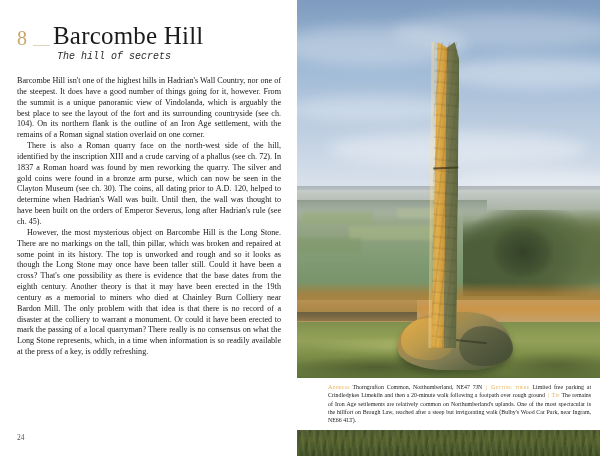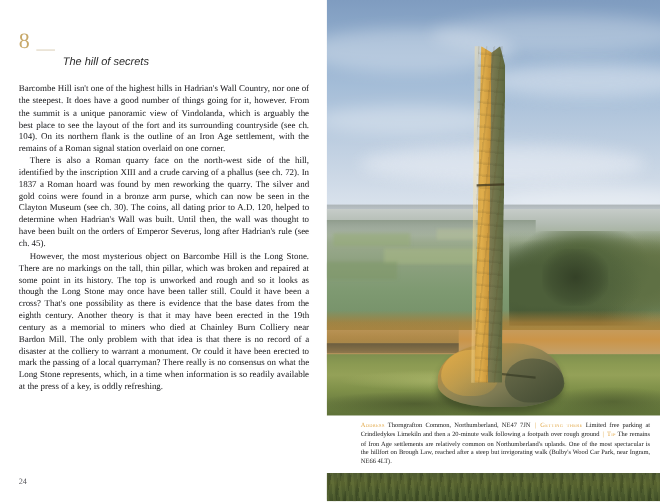--- a/index.html
+++ b/index.html
@@ -59,21 +59,21 @@
     letter-spacing: 0.2px;
     white-space: nowrap;
   }
   .chapter-sub {
     position: absolute;
     left: 40px;
     top: 25px;
     font-size: 10px;
     font-style: italic;
     color: #2a2a2a;
-    font-family: Liberation Sans, sans-serif;
+    font-family: Liberation Mono, monospace;
     white-space: nowrap;
   }
 
   .body-col {
     position: absolute;
     left: 17px;
     top: 76px;
     width: 264px;
   }
   .body-col p {
@@ -388,20 +388,21 @@
 </head>
 <body>
 
 <div class="spread">
 
   <div class="page-left">
 
     <div class="chapter-head">
       <div class="chapter-num">8</div>
       <div class="chapter-rule"></div>
+      <div class="chapter-title">Barcombe Hill</div>
       <div class="chapter-sub">The hill of secrets</div>
     </div>
 
     <div class="body-col">
       <p>Barcombe Hill isn't one of the highest hills in Hadrian's Wall Country, nor one of the steepest. It does have a good number of things going for it, however. From the summit is a unique panoramic view of Vindolanda, which is arguably the best place to see the layout of the fort and its surrounding countryside (see ch. 104). On its northern flank is the outline of an Iron Age settlement, with the remains of a Roman signal station overlaid on one corner.</p>
       <p>There is also a Roman quarry face on the north-west side of the hill, identified by the inscription XIII and a crude carving of a phallus (see ch. 72). In 1837 a Roman hoard was found by men reworking the quarry. The silver and gold coins were found in a bronze arm purse, which can now be seen in the Clayton Museum (see ch. 30). The coins, all dating prior to A.D. 120, helped to determine when Hadrian's Wall was built. Until then, the wall was thought to have been built on the orders of Emperor Severus, long after Hadrian's rule (see ch. 45).</p>
       <p>However, the most mysterious object on Barcombe Hill is the Long Stone. There are no markings on the tall, thin pillar, which was broken and repaired at some point in its history. The top is unworked and rough and so it looks as though the Long Stone may once have been taller still. Could it have been a cross? That's one possibility as there is evidence that the base dates from the eighth century. Another theory is that it may have been erected in the 19th century as a memorial to miners who died at Chainley Burn Colliery near Bardon Mill. The only problem with that idea is that there is no record of a disaster at the colliery to warrant a monument. Or could it have been erected to mark the passing of a local quarryman? There really is no consensus on what the Long Stone represents, which, in a time when information is so readily available at the press of a key, is oddly refreshing.</p>
     </div>
 
     <div class="folio">24</div>

